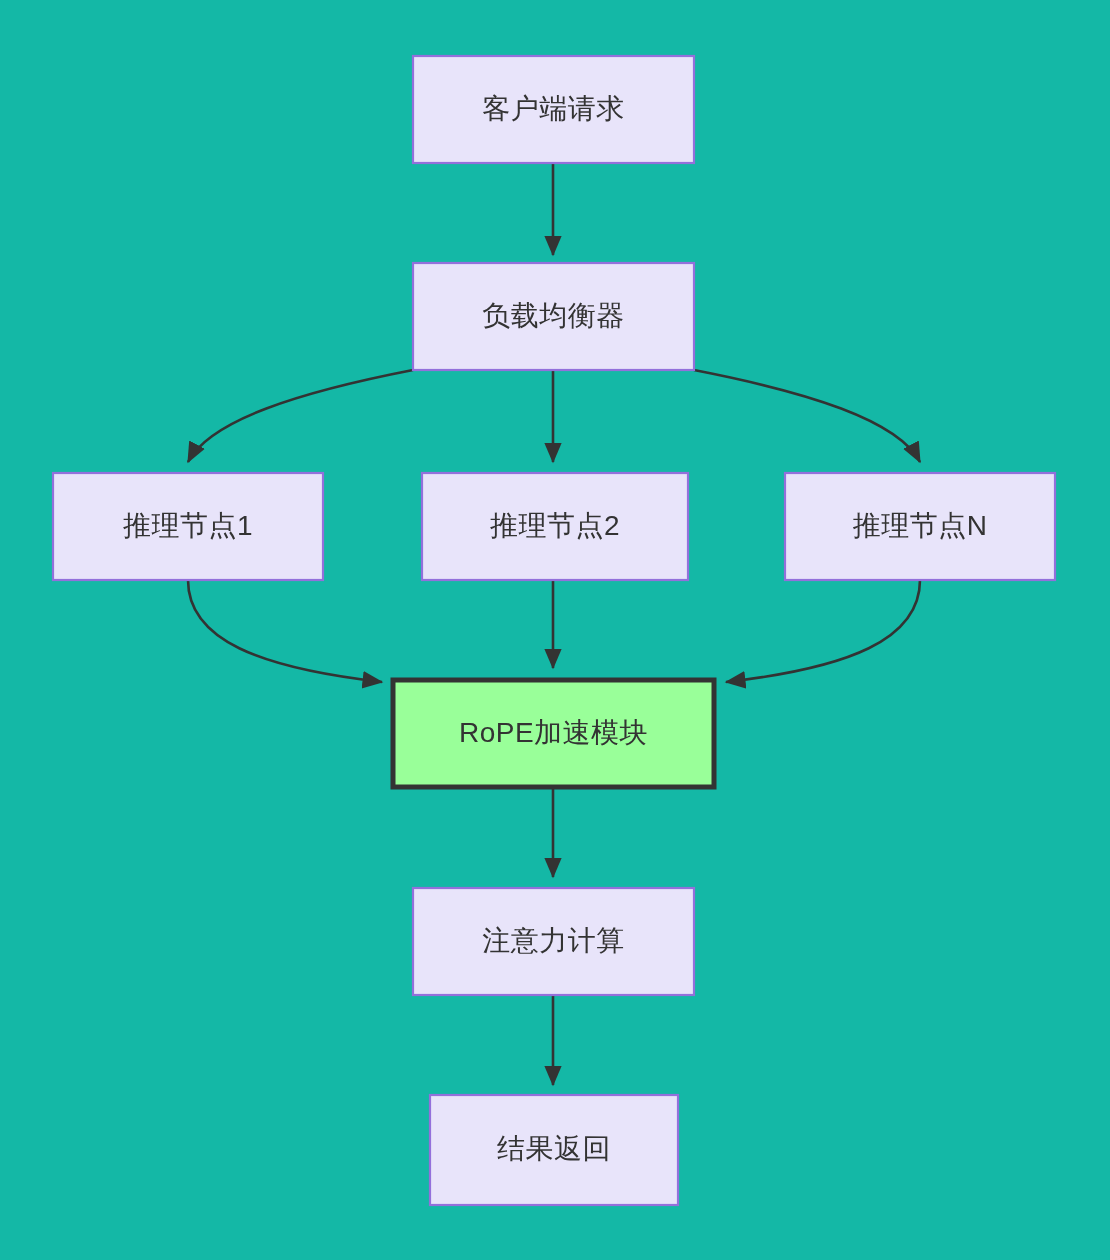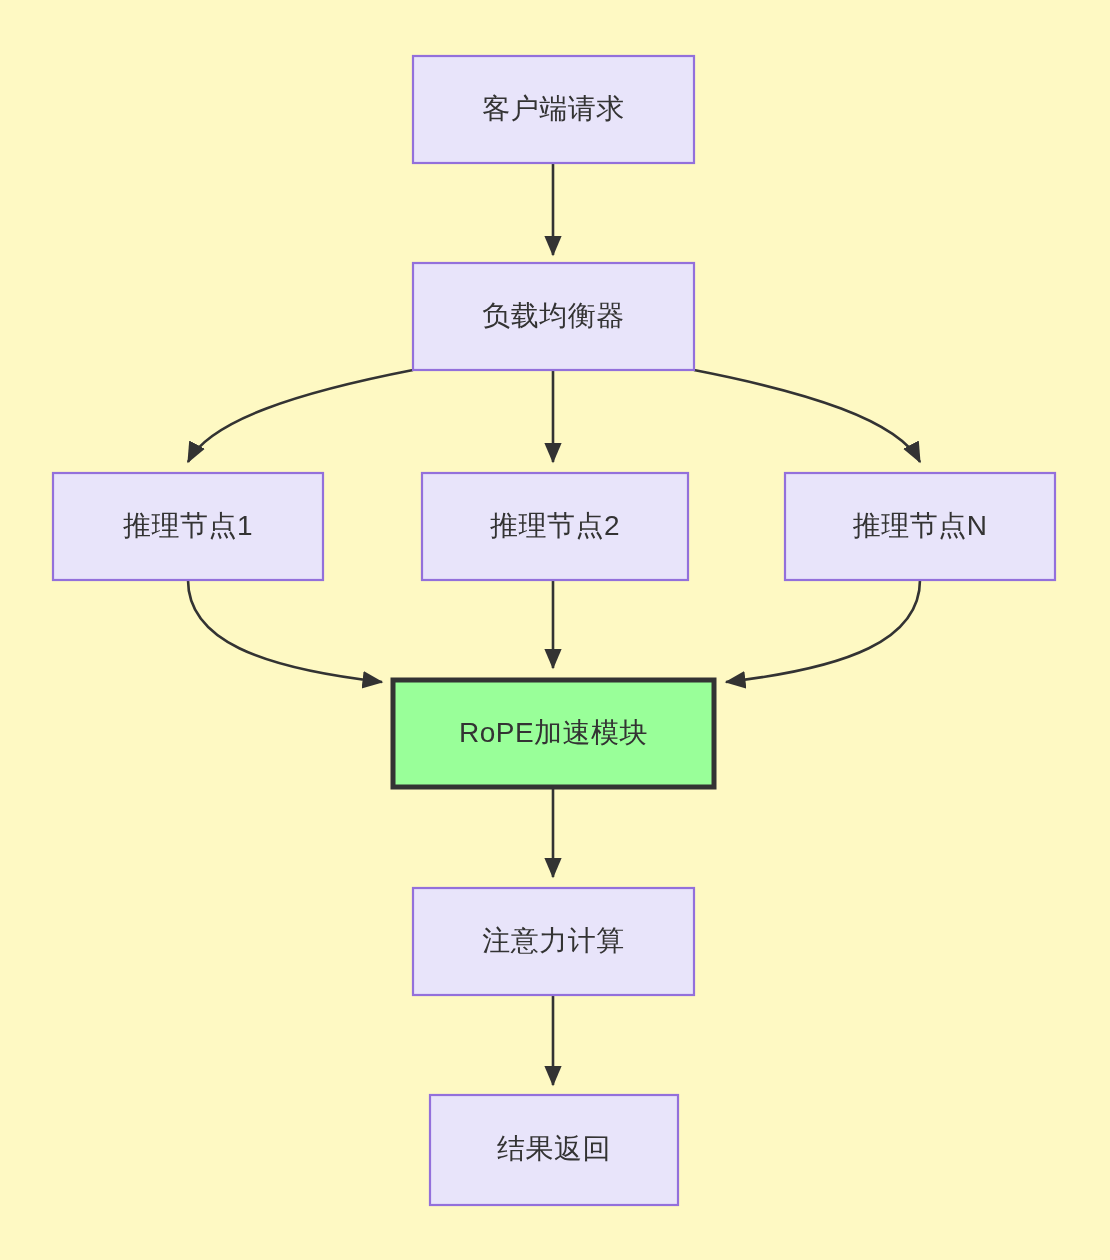--- a/index.html
+++ b/index.html
@@ -10,21 +10,21 @@
   body {
     width: 1110px;
     height: 1260px;
     font-family: "Liberation Sans", "DejaVu Sans", sans-serif;
     overflow: hidden;
   }
   #flowchart-root {
     position: relative;
     width: 1110px;
     height: 1260px;
-    background: #fef9c3;
+    background: #14b8a6;
   }
   svg.flow-canvas {
     display: block;
     width: 1110px;
     height: 1260px;
   }
   .node-rect {
     stroke-width: 2.2px;
   }
   .node-rect.highlight {

